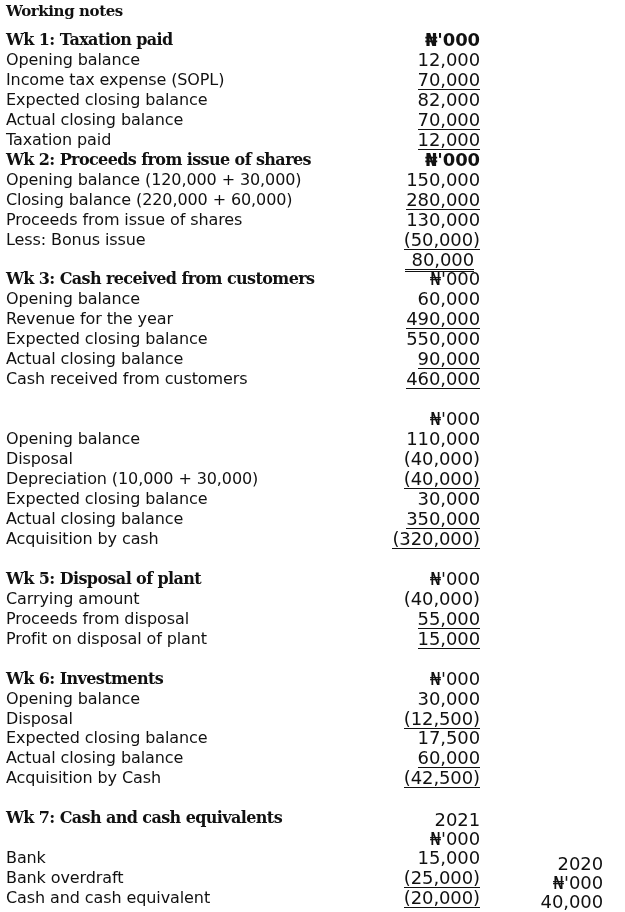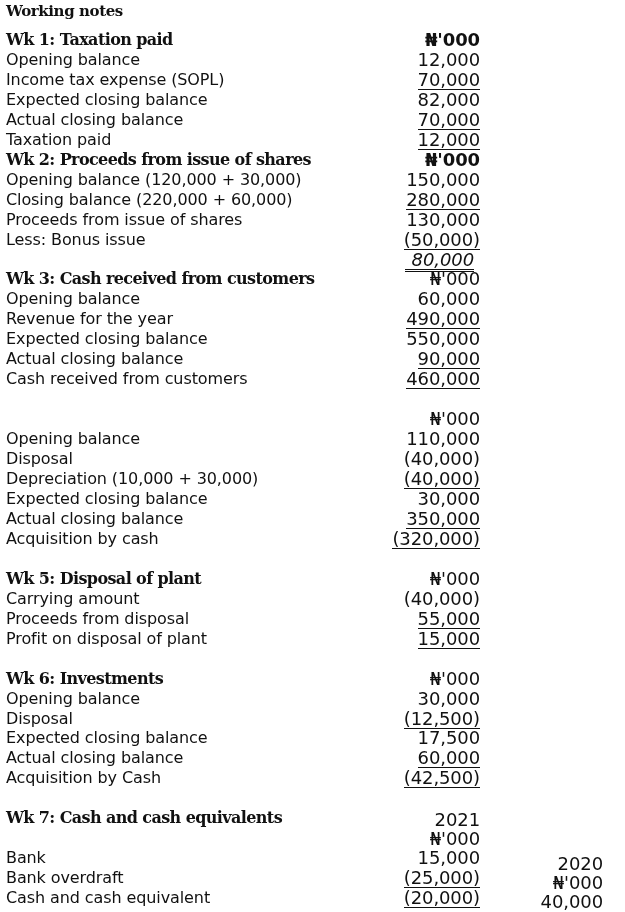--- a/index.html
+++ b/index.html
@@ -24,21 +24,21 @@
     letter-spacing: -0.6px;
   }
   .num {
     position: absolute; top: 0; font-size: 18px; line-height: 19px;
     white-space: nowrap; text-align: right; letter-spacing: -0.1px;
   }
   .c1 { right: 136px; }
   .c2 { right: 13px; margin-top: 44px; }
   .num.b { font-weight: bold; }
   .u { border-bottom: 1.6px solid #111; }
-  .du { border-bottom: 3.5px double #111; font-style: italic; }
+  .du { border-bottom: 3.5px double #111; }
   .shift { right: 142px; padding-left: 7px; }
 </style>
 </head>
 <body>
 
 <div class="title">Working notes</div>
 
 <div class="row" style="top:30px">
   <span class="lbl hd">Wk 1: Taxation paid</span>
   <span class="num c1 b">₦'000</span>

